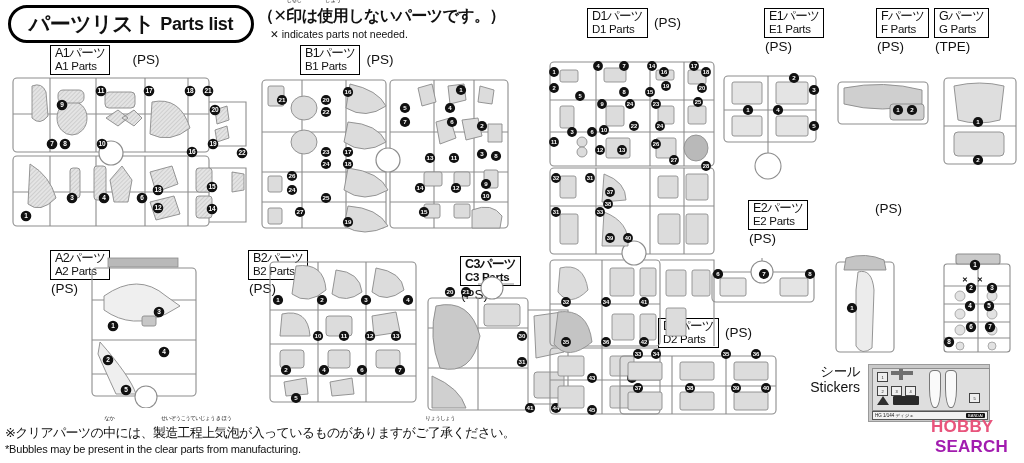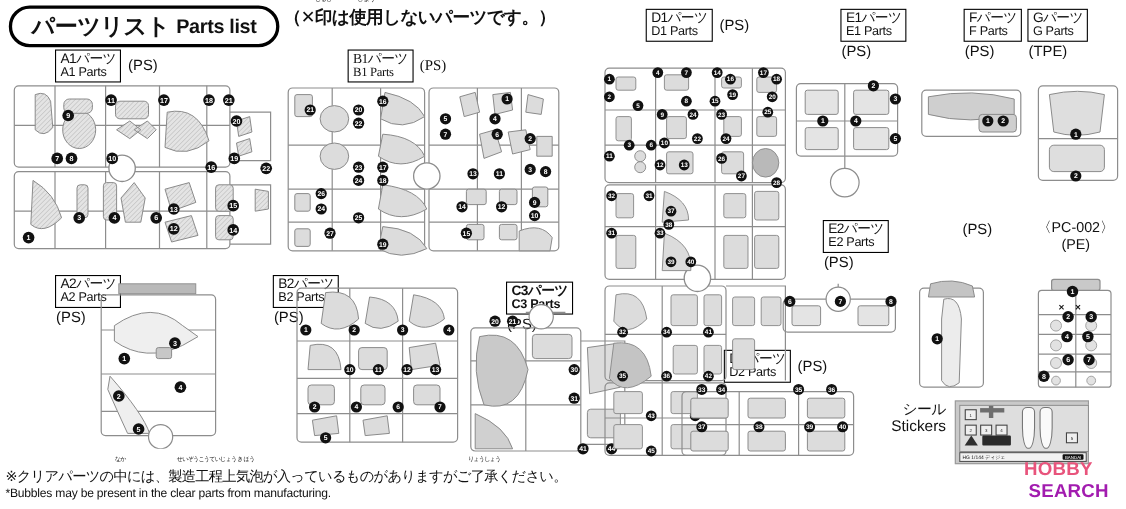--- a/index.html
+++ b/index.html
@@ -91,39 +91,40 @@
 
   <div class="abs title-pill">
     <span class="title-jp">パーツリスト</span>
     <span class="title-en">Parts list</span>
   </div>
 
   <div class="abs notice">
     <div class="ln1">
       <span>（</span><span>✕</span><span class="ruby"><span class="rt">じるし</span><span>印</span></span><span>は</span><span class="ruby"><span class="rt">し よう</span><span>使用</span></span><span>しないパーツです。）</span>
     </div>
-  </div>
-
-  <div class="abs lbl" style="left:8px;top:45px;">
+    <div class="ln2">✕ indicates parts not needed.</div>
+  </div>
+
+  <div class="abs lbl" style="left:8px;top:45px;gap:16px;">
     <div class="box">
       <div class="jp">A1パーツ</div>
       <div class="en">A1 Parts</div>
     </div>
     <div class="mat">(PS)</div>
   </div>
 
   <div class="abs lbl stack" style="left:8px;top:250px;">
     <div class="box" style="display:inline-block;">
       <div class="jp">A2パーツ</div>
       <div class="en">A2 Parts</div>
     </div>
     <div class="mat">(PS)</div>
   </div>
 
-  <div class="abs lbl" style="left:274px;top:45px;font-family:Liberation Serif, serif;">
+  <div class="abs lbl" style="left:258px;top:45px;">
     <div class="box">
       <div class="jp">B1パーツ</div>
       <div class="en">B1 Parts</div>
     </div>
     <div class="mat">(PS)</div>
   </div>
 
   <div class="abs lbl stack" style="left:206px;top:250px;">
     <div class="box" style="display:inline-block;">
       <div class="jp">B2パーツ</div>
@@ -185,24 +186,20 @@
       <div class="jp">Gパーツ</div>
       <div class="en">G Parts</div>
     </div>
     <div class="mat">(TPE)</div>
   </div>
 
   <div class="abs lbl stack" style="left:832px;top:200px;">
     <div class="mat">(PS)</div>
   </div>
 
-  <div class="abs pcbox" style="left:936px;top:200px;width:84px;">
-    <div>〈PC-002〉</div>
-    <div>(PE)</div>
-  </div>
 
   <div class="runner" style="left:10px;top:72px;">
     <svg width="242" height="158" viewBox="0 0 242 158">
       <defs>
         <pattern id="hatch" width="3" height="3" patternUnits="userSpaceOnUse" patternTransform="rotate(45)">
           <rect width="3" height="3" fill="#e4e4e4"></rect>
             <line x1="0" y1="0" x2="0" y2="3" stroke="#b9b9b9" stroke-width="1"></line>
         </pattern>
       </defs>
       <g fill="none" stroke="#8d8d8d" stroke-width="1.1">

